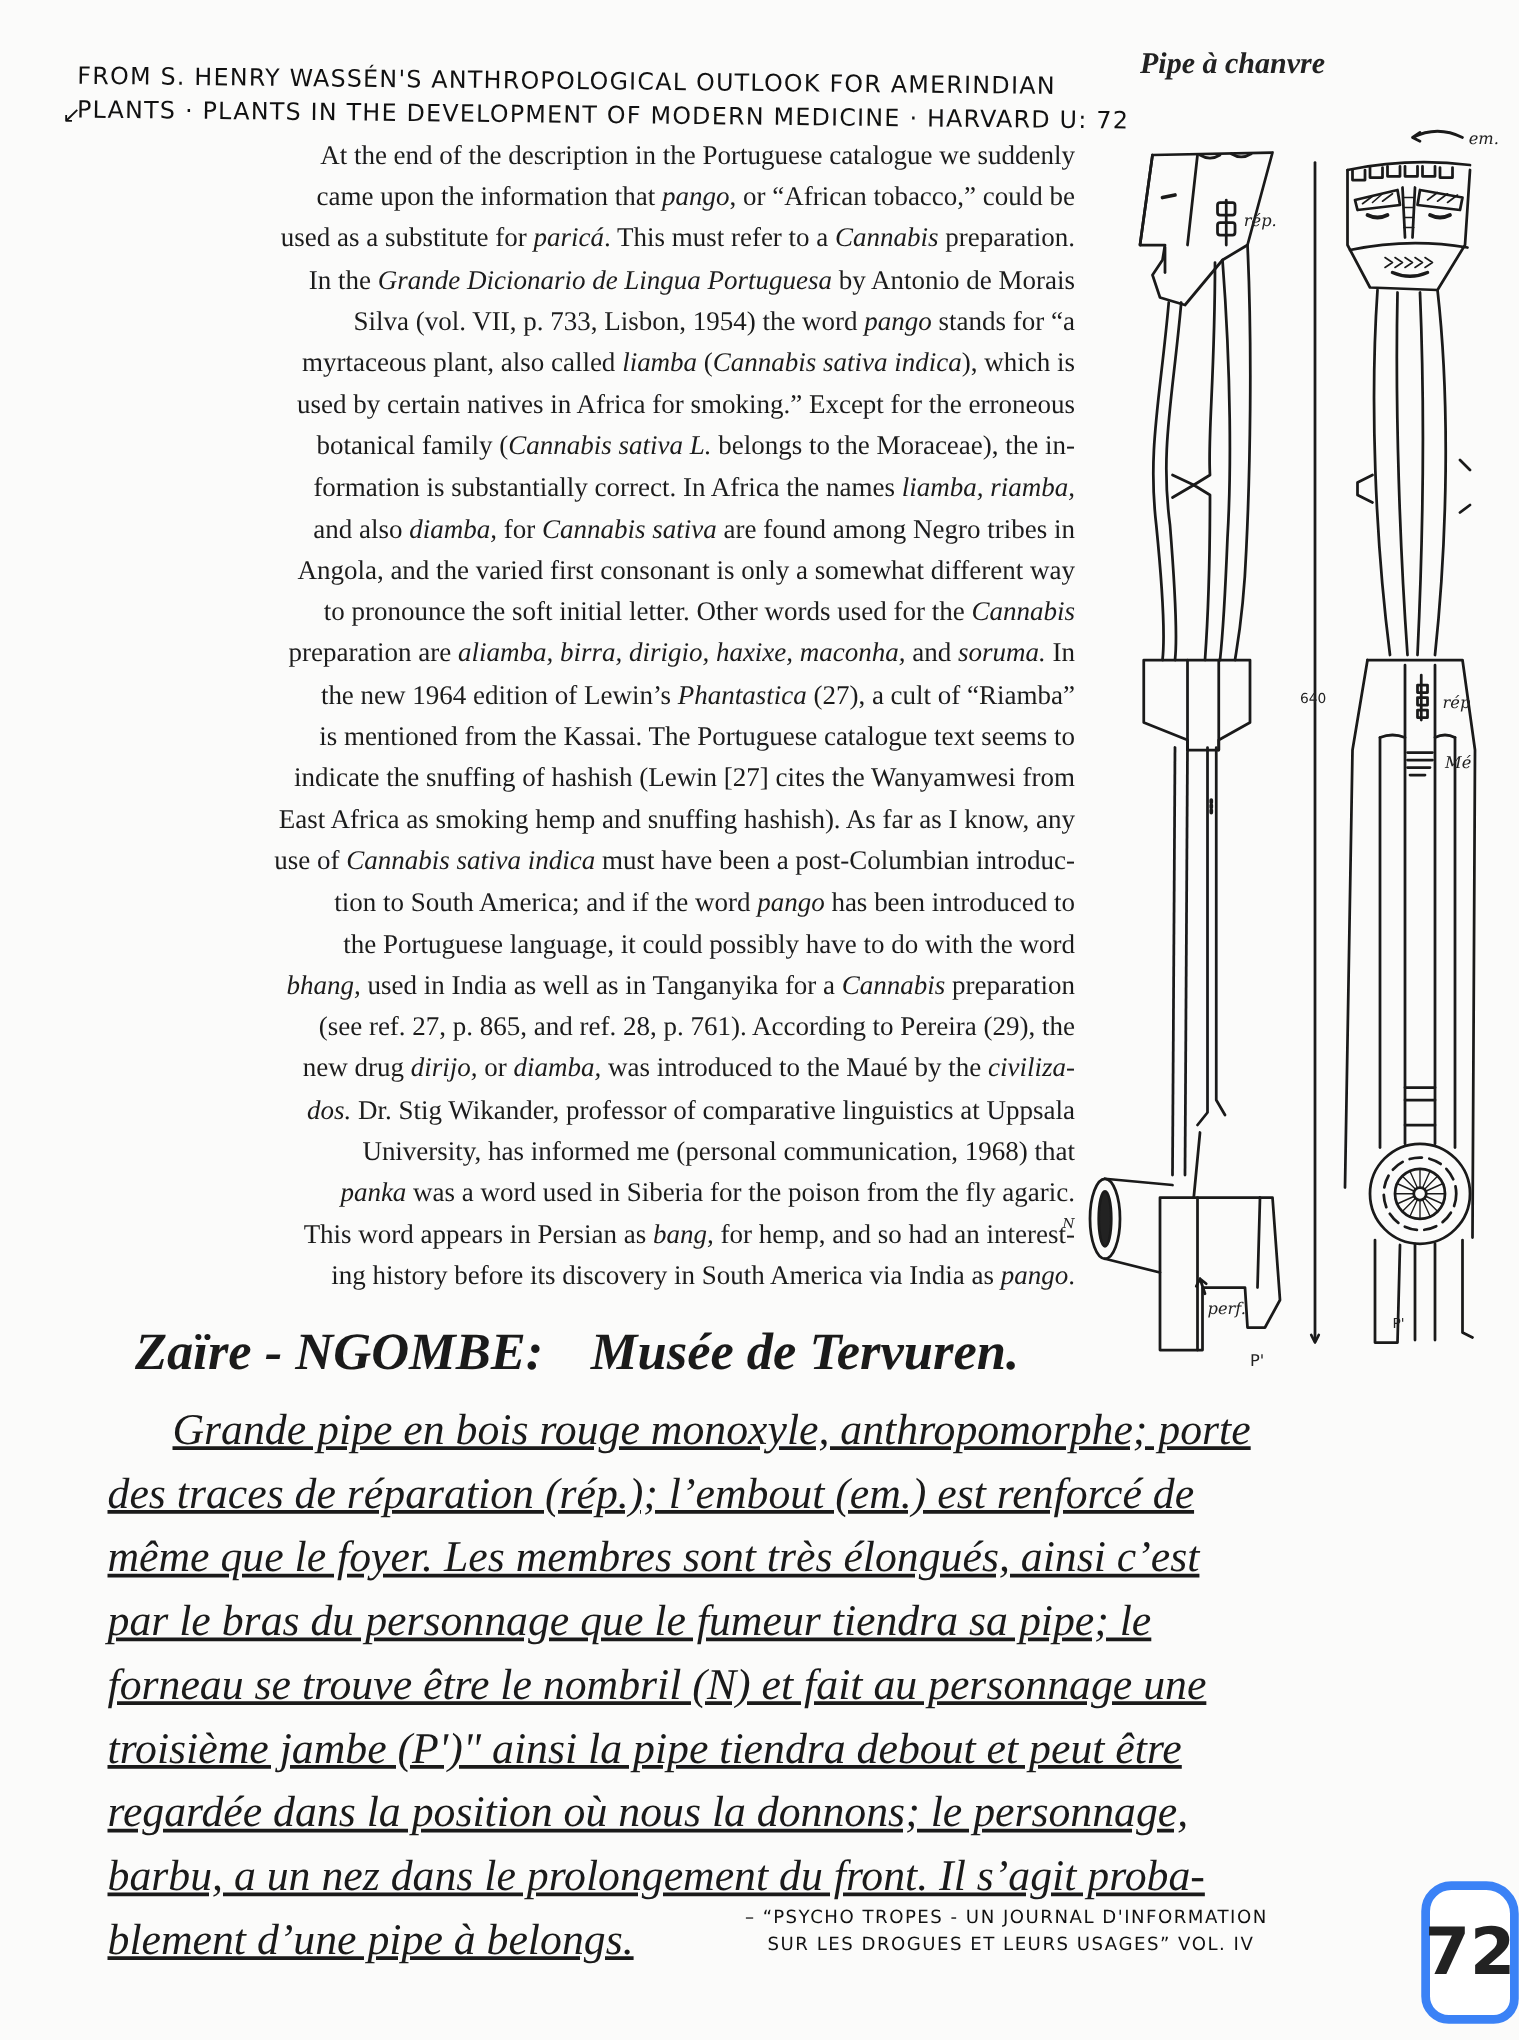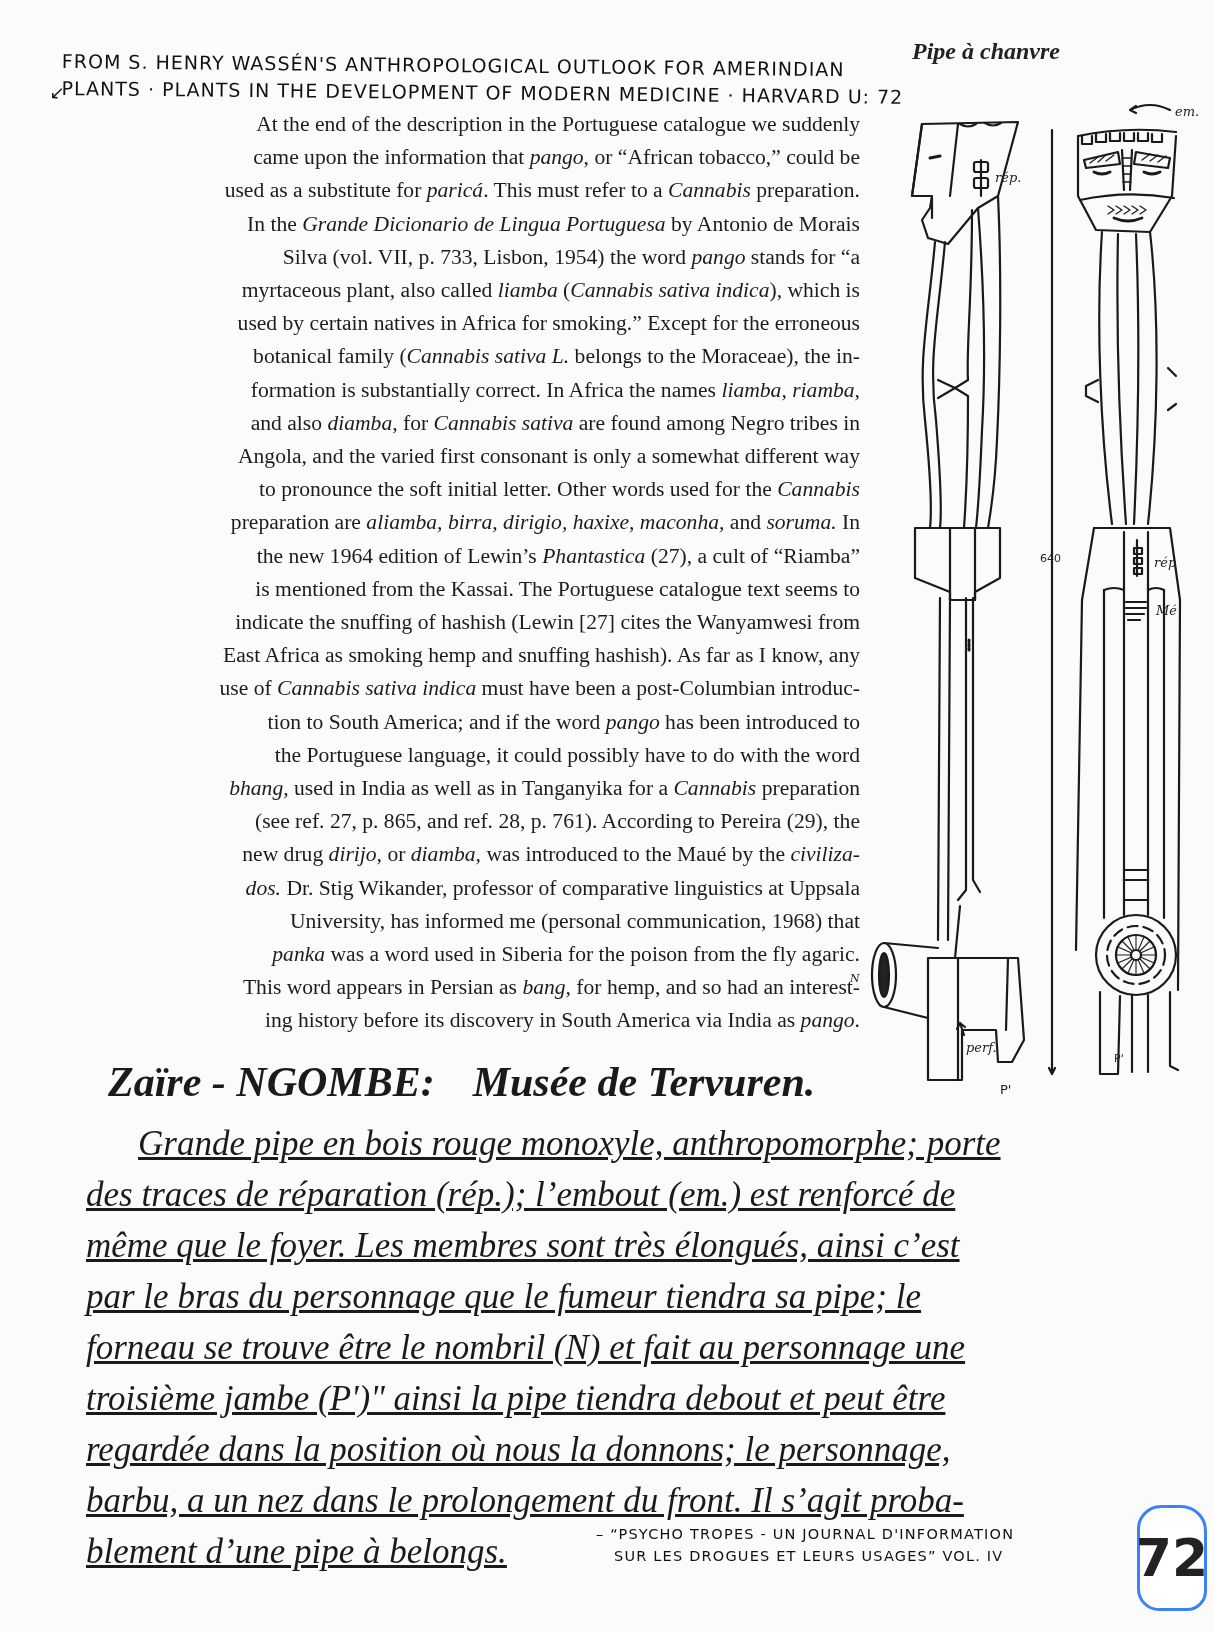--- a/index.html
+++ b/index.html
@@ -85,21 +85,21 @@
       letter-spacing: 1.2px;
     }
     #note-bottom .line { display:block; white-space: nowrap; }
     #note-bottom .l2 { padding-left: 18px; }
     #note-bottom .l3 { padding-left: 18px; }
 
     #page-number {
       position: absolute;
       left: 1137px; top: 1505px;
       width: 64px; height: 100px;
-      border: 3px solid #3b82f6;
+      border: 7px solid #3b82f6;
       border-radius: 24px 26px 20px 22px;
       font-family: "DejaVu Sans", sans-serif;
       font-weight: bold;
       font-size: 52px;
       display: flex; align-items: center; justify-content: center;
       color: #222;
       background: #fff;
     }
 
     #drawings { position: absolute; left: 0; top: 0; width: 1215px; height: 1632px; pointer-events: none; }

